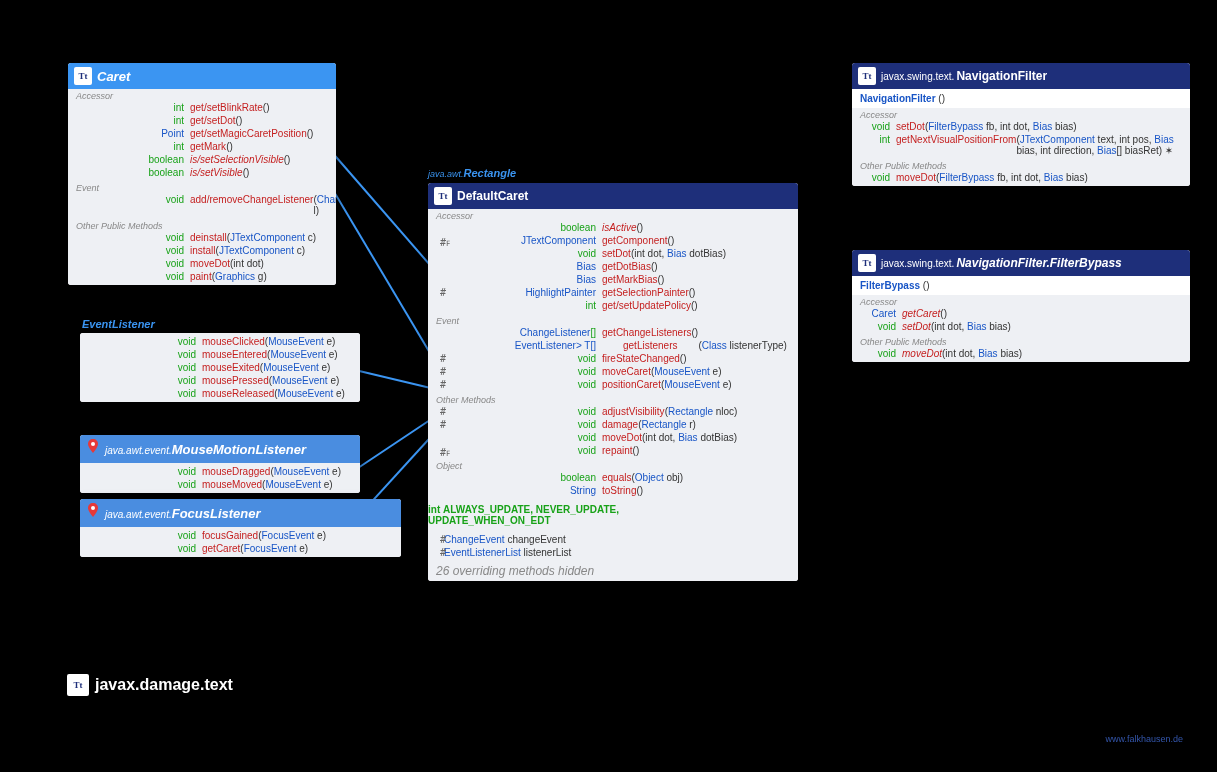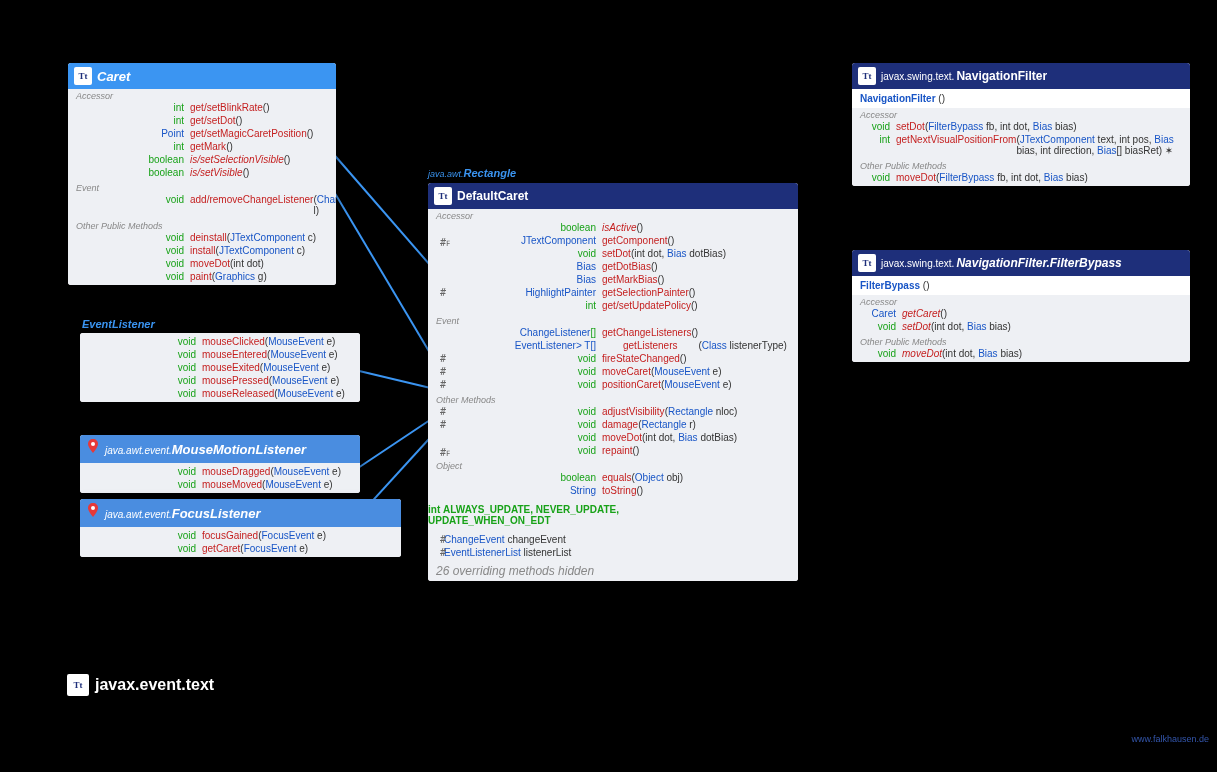--- a/index.html
+++ b/index.html
@@ -406,16 +406,16 @@
           <span class="ret" style="width: 36px;">void</span>
           <span class="nm nm-it">moveDot</span>
           <span class="par"> (int dot, <span class="t">Bias</span> bias)</span>
         </div>
       </div>
   </div>
 </div>
 
 <div class="pkg-title" style="left:67px;top:674px">
   <span class="tt">Tt</span>
-  <span>javax.event.text</span>
-</div>
-
-<div class="credit" style="right:8px;bottom:28px">www.falkhausen.de</div>
+  <span>javax.damage.text</span>
+</div>
+
+<div class="credit" style="right:34px;bottom:28px">www.falkhausen.de</div>
 
 </body></html>

